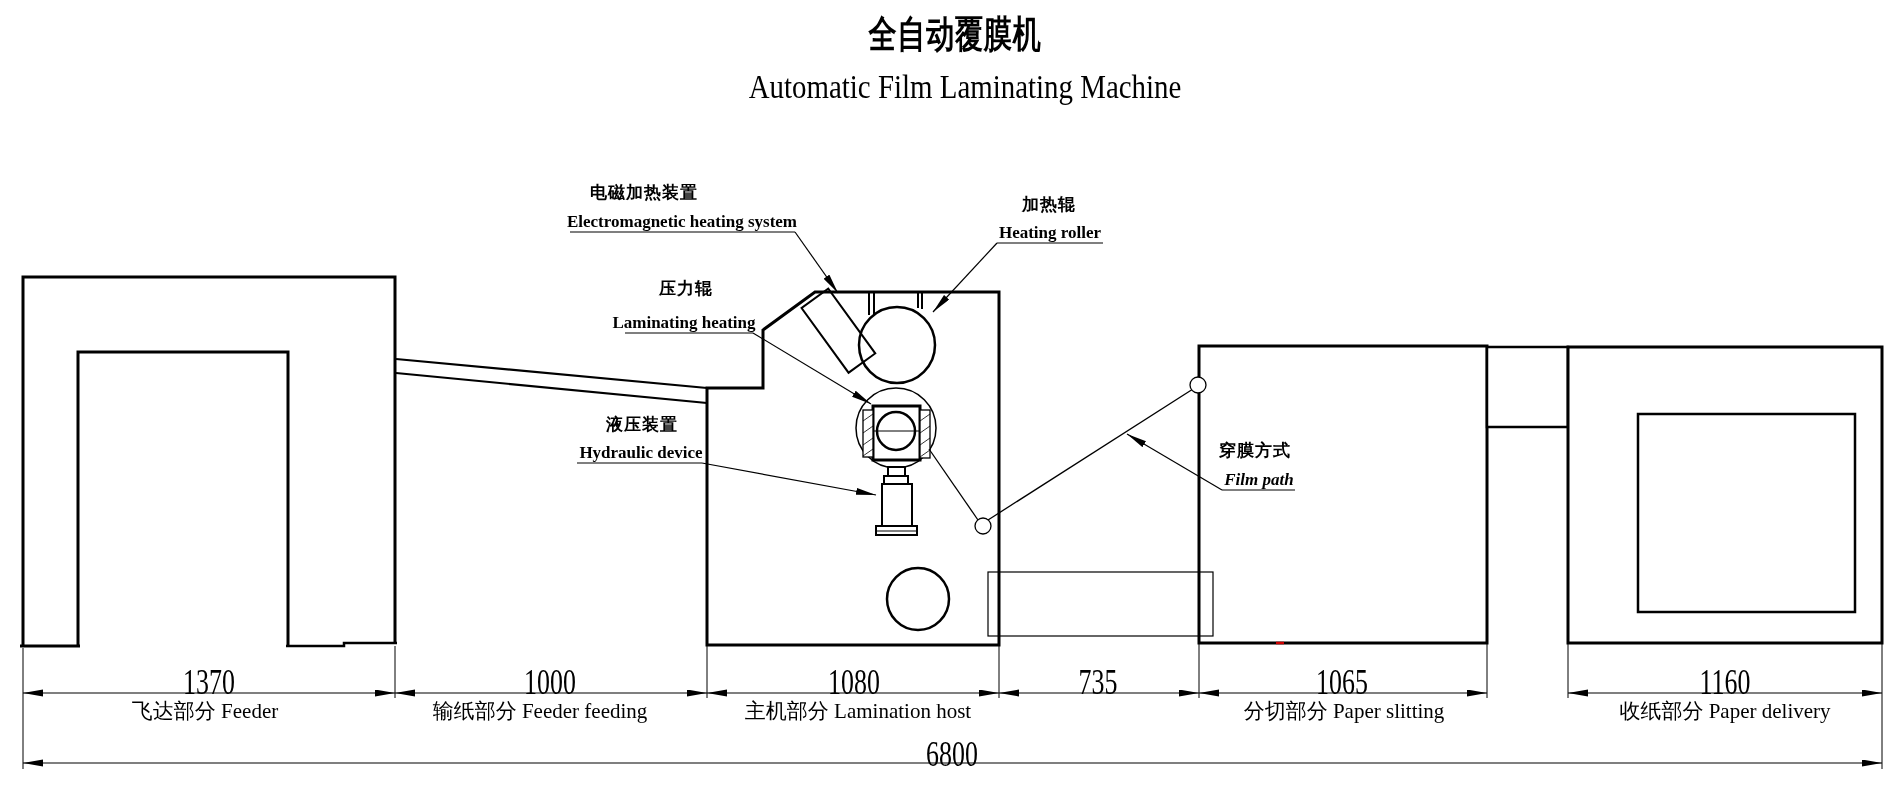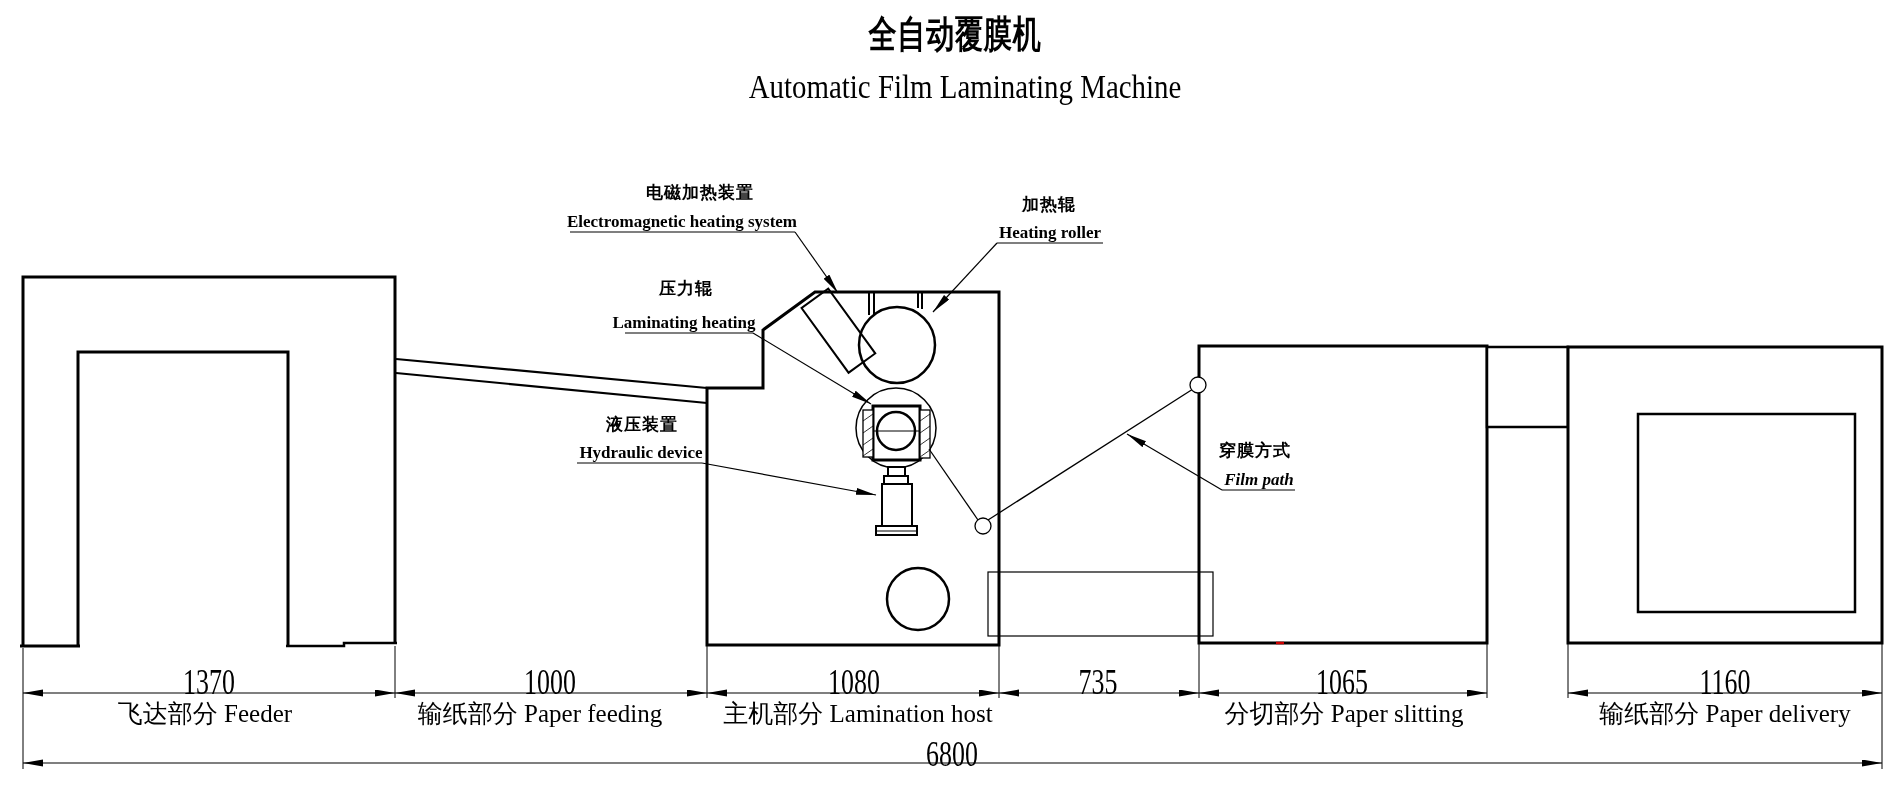--- a/index.html
+++ b/index.html
@@ -5,21 +5,21 @@
   html,body{margin:0;padding:0;background:#fff;}
   #canvas{position:relative;width:1903px;height:800px;background:#ffffff;overflow:hidden;
           font-family:"Liberation Serif","DejaVu Serif",serif;color:#000;}
   #linework{position:absolute;left:0;top:0;}
   .txt{position:absolute;white-space:nowrap;transform:translateX(-50%);line-height:1;}
   .title-zh{font-size:38px;font-weight:bold;letter-spacing:1px;transform:translateX(-50%) scaleX(0.74);}
   .title-en{font-size:34px;transform:translateX(-50%) scaleX(0.85);}
   .callout-zh{font-size:17px;font-weight:bold;letter-spacing:1px;}
   .callout-en{font-size:17px;font-weight:bold;}
   .dimnum{font-size:36px;transform:translateX(-50%) scaleX(0.72);}
-  .seclabel{font-size:25px;font-family:Liberation Serif, serif;}
+  .seclabel{font-size:21px;font-family:Liberation Serif, serif;}
 </style>
 </head>
 <body>
 
 <div id="canvas">
 
   <svg id="linework" width="1903" height="800" viewBox="0 0 1903 800">
     <defs>
       <marker id="arr" markerUnits="userSpaceOnUse" markerWidth="22" markerHeight="9" refX="20" refY="3.5" orient="auto-start-reverse">
         <path d="M0,0 L0,7 L20,3.5 Z" fill="#000"></path>
@@ -128,21 +128,21 @@
       <path d="M999,693 L1199,693" marker-start="url(#arr)" marker-end="url(#arr)"></path>
       <path d="M1199,693 L1487,693" marker-start="url(#arr)" marker-end="url(#arr)"></path>
       <path d="M1568,693 L1882,693" marker-start="url(#arr)" marker-end="url(#arr)"></path>
       <path d="M23,763 L1882,763" marker-start="url(#arr)" marker-end="url(#arr)"></path>
     </g>
   </svg>
 
   <div class="txt title-zh" style="left:955px;top:15px;">全自动覆膜机</div>
   <div class="txt title-en" style="left:965px;top:70px;">Automatic Film Laminating Machine</div>
 
-  <div class="txt callout-zh" style="left:700px;top:184px;">电磁加热装置</div>
+  <div class="txt callout-zh" style="left:644px;top:184px;">电磁加热装置</div>
   <div class="txt callout-en" style="left:682px;top:213px;">Electromagnetic heating system</div>
 
   <div class="txt callout-zh" style="left:1049px;top:196px;">加热辊</div>
   <div class="txt callout-en" style="left:1050px;top:224px;">Heating roller</div>
 
   <div class="txt callout-zh" style="left:686px;top:280px;">压力辊</div>
   <div class="txt callout-en" style="left:684px;top:314px;">Laminating heating</div>
 
   <div class="txt callout-zh" style="left:642px;top:416px;">液压装置</div>
   <div class="txt callout-en" style="left:641px;top:444px;">Hydraulic device</div>
@@ -151,20 +151,20 @@
   <div class="txt callout-en" style="left:1259px;top:471px;font-style:italic;">Film path</div>
 
   <div class="txt dimnum" style="left:209px;top:664px;">1370</div>
   <div class="txt dimnum" style="left:550px;top:664px;">1000</div>
   <div class="txt dimnum" style="left:854px;top:664px;">1080</div>
   <div class="txt dimnum" style="left:1098px;top:664px;">735</div>
   <div class="txt dimnum" style="left:1342px;top:664px;">1065</div>
   <div class="txt dimnum" style="left:1725px;top:664px;">1160</div>
 
   <div class="txt seclabel" style="left:205px;top:701px;">飞达部分 Feeder</div>
-  <div class="txt seclabel" style="left:540px;top:701px;">输纸部分 Paper feeding</div>
+  <div class="txt seclabel" style="left:540px;top:701px;">输纸部分 Feeder feeding</div>
   <div class="txt seclabel" style="left:858px;top:701px;">主机部分 Lamination host</div>
   <div class="txt seclabel" style="left:1344px;top:701px;">分切部分 Paper slitting</div>
-  <div class="txt seclabel" style="left:1725px;top:701px;">输纸部分 Paper delivery</div>
+  <div class="txt seclabel" style="left:1725px;top:701px;">收纸部分 Paper delivery</div>
 
   <div class="txt dimnum" style="left:952px;top:736px;">6800</div>
 
 </div>
 
 </body></html>

